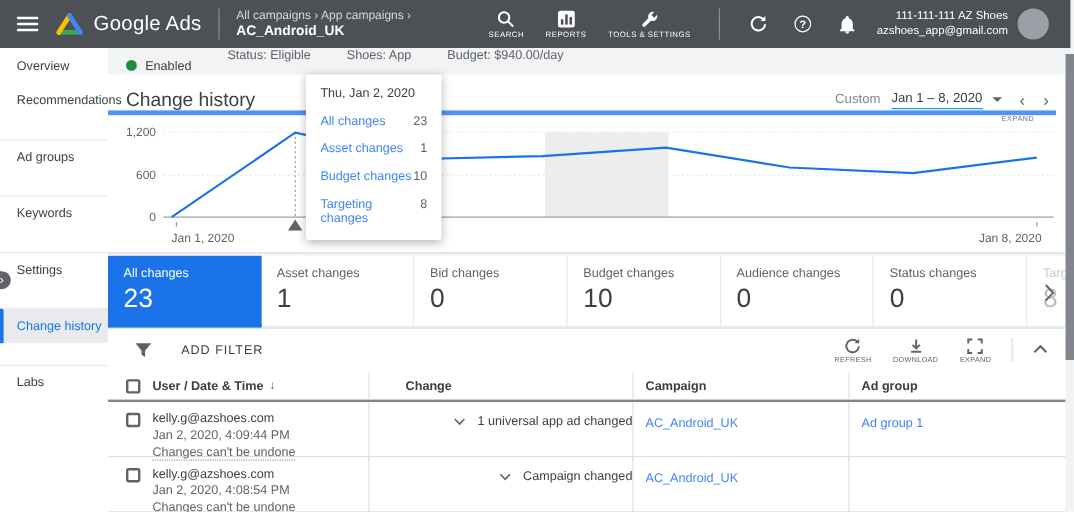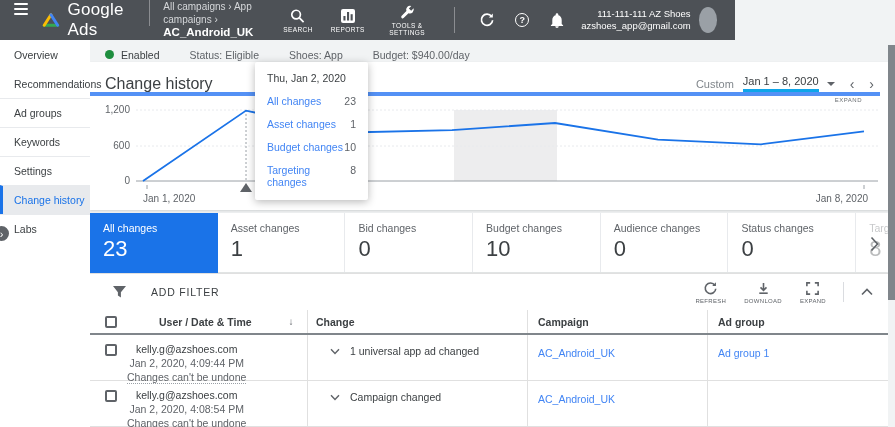--- a/index.html
+++ b/index.html
@@ -1,55 +1,55 @@
 <!DOCTYPE html>
 <html><head>
 <meta charset="utf-8">
 <style>
   * { box-sizing: border-box; margin: 0; padding: 0; }
   html, body { width: 895px; height: 427px; overflow: hidden; }
   body { font-family: "Liberation Sans", sans-serif; background: #f1f3f4; position: relative; color: #3c4043; }
 
   
-  .topbar { position: absolute; left: 0; top: 0; width: 735px; height: 40px; background: #4d5156; display: flex; z-index: 50; }
+  .topbar { position: absolute; left: 0; top: 0; width: 892px; height: 40px; background: #4d5156; display: flex; align-items: center; z-index: 50; }
   .hamburger { width: 18px; margin-left: 14px; cursor: pointer; }
   .hamburger div { height: 2px; background: #fff; margin: 3px 0; border-radius: 1px; }
   .logo { display: flex; align-items: center; margin-left: 14px; }
   .logo-text { color: #fff; font-size: 17px; margin-left: 8px; letter-spacing: .2px; }
   .tb-divider { width: 1px; height: 26px; background: rgba(255,255,255,.35); margin: 0 14px; }
   .crumbs { line-height: 13px; }
   .crumbs .top { font-size: 10px; color: #d5d7da; }
   .crumbs .bottom { font-size: 11.5px; color: #fff; font-weight: bold; }
   .tb-right { margin-left: auto; display: flex; align-items: center; margin-right: 10px; }
   .tb-action { display: flex; flex-direction: column; align-items: center; margin: 0 9px; cursor: pointer; }
   .tb-action .lbl { font-size: 6.5px; color: #fff; letter-spacing: .4px; margin-top: 2px; text-align: center; line-height: 7px; }
   .tb-ico { width: 17px; height: 17px; display: flex; align-items: center; justify-content: center; margin: 0 10px; cursor: pointer; }
   .help-circle { width: 14px; height: 14px; border: 1.5px solid #fff; border-radius: 50%; color: #fff; font-size: 9px; font-weight: bold; display: flex; align-items: center; justify-content: center; }
   .account { text-align: right; font-size: 9.5px; color: #fff; line-height: 12px; margin: 0 8px 0 6px; }
   .avatar { width: 26px; height: 26px; border-radius: 50%; background: #9aa0a6; margin-right: 8px; cursor: pointer; }
 
   
   .sidebar { position: absolute; left: 0; top: 40px; width: 90px; height: 387px; background: #fff; z-index: 20; }
   .side-item { height: 29px; display: flex; align-items: center; padding-left: 14px; font-size: 10.5px; color: #3c4043; cursor: pointer; }
-  .side-item.divided { border-top: 1px solid #e8eaed; }
+  .side-item.divided { border-top: 1px solid #e8eaed; margin-top: 18px; }
   .side-item.active { background: #e8eaed; color: #1a73e8; border-left: 3px solid #1a73e8; padding-left: 11px; }
   .side-expand { position: absolute; left: -8px; top: 184px; width: 19px; height: 19px; background: #5f6368; border: 2px solid #fff; border-radius: 50%; color: #fff; font-size: 11px; display: flex; align-items: center; justify-content: center; cursor: pointer; z-index: 30; }
 
   
-  .statusbar { position: absolute; left: 90px; top: 40px; width: 798px; height: 29px; display: flex; align-items: center; font-size: 10.5px; color: #5f6368; }
+  .statusbar { position: absolute; left: 90px; top: 40px; width: 798px; height: 29px; display: flex; font-size: 10.5px; color: #5f6368; }
   .statusbar .chip { display: flex; align-items: center; margin-left: 15px; color: #3c4043; cursor: pointer; }
   .dot { width: 9px; height: 9px; background: #1e8e3e; border-radius: 50%; margin-right: 7px; }
   .statusbar .meta { margin-left: 30px; }
 
   
   .chart-panel { position: absolute; left: 90px; top: 62px; width: 798px; height: 148px; background: #fff; box-shadow: 0 1px 2px rgba(60,64,67,.18); }
   .panel-title { position: absolute; left: 15px; top: 13px; font-size: 16px; color: #3c4043; }
   .daterange { position: absolute; right: 14px; top: 13px; display: flex; align-items: center; font-size: 11px; cursor: pointer; }
   .daterange .mode { color: #80868b; margin-right: 9px; }
-  .daterange .range { color: #3c4043; border-bottom: 3px solid #0ea5e9; padding-bottom: 2px; }
+  .daterange .range { color: #3c4043; border-bottom: 1px solid #0ea5e9; padding-bottom: 2px; }
   .caret-down { width: 0; height: 0; border-left: 4px solid transparent; border-right: 4px solid transparent; border-top: 4px solid #5f6368; margin-left: 8px; }
   .daterange .nav { color: #5f6368; font-size: 14px; margin-left: 15px; cursor: pointer; }
   .collapse-bar { position: absolute; left: 0; top: 30px; width: 790px; height: 4px; background: #5491f5; cursor: pointer; }
   .expand-tag { position: absolute; right: 26px; top: 35px; font-size: 6px; letter-spacing: .5px; color: #6b6f73; cursor: pointer; }
   .chart-svg { position: absolute; left: 0; top: 38px; }
   svg text { font-family: "Liberation Sans", sans-serif; }
 
   
   .chart-tooltip { position: absolute; left: 255px; top: 62px; width: 113px; background: #fff; box-shadow: 0 2px 8px rgba(0,0,0,.28); border-radius: 2px; padding: 10px 12px 12px; z-index: 40; }
   .chart-tooltip .tt-date { font-size: 10.5px; color: #3c4043; margin-bottom: 4px; }
@@ -77,34 +77,34 @@
   .tool-right { margin-left: auto; display: flex; align-items: center; margin-right: 14px; }
   .tool-btn { display: flex; flex-direction: column; align-items: center; margin: 0 9px; cursor: pointer; }
   .tool-btn .lbl { font-size: 6px; letter-spacing: .3px; color: #5f6368; margin-top: 2px; }
   .tool-div { width: 1px; height: 20px; background: #dadce0; margin: 0 8px; }
   .collapse-chevron { margin-left: 8px; cursor: pointer; }
 
   
   .table { position: absolute; left: 90px; top: 310px; width: 798px; height: 117px; background: #fff; }
   .t-row { display: grid; grid-template-columns: 217px 220px 180px 1fr; }
   .t-head { height: 25px; border-bottom: 2px solid #80868b; }
-  .t-head .cell { display: flex; align-items: center; font-weight: bold; font-size: 10.5px; color: #3c4043; gap: 32px; }
+  .t-head .cell { display: flex; align-items: center; font-weight: bold; font-size: 10.5px; color: #3c4043; }
   .cell { border-left: 1px solid #e0e0e0; padding-left: 10px; }
   .cell.first { border-left: none; padding-left: 15px; }
   .t-body-row { height: 46px; border-bottom: 1px solid #e0e0e0; }
   .checkbox { width: 12px; height: 12px; border: 2px solid #5f6368; border-radius: 2px; background: #fff; flex: none; cursor: pointer; }
   .head-label { margin-left: 10px; cursor: pointer; }
   .sort-arrow { font-size: 10px; color: #5f6368; margin-left: 5px; }
   .user-cell { display: flex; padding-top: 7px; }
-  .user-lines { margin-left: 10px; font-size: 10.5px; line-height: 14px; text-align: center; }
+  .user-lines { margin-left: 10px; font-size: 10.5px; line-height: 14px; }
   .user-lines .email { color: #3c4043; }
   .user-lines .dt { color: #5f6368; }
   .user-lines .note { color: #5f6368; border-bottom: 1px dotted #9aa0a6; display: inline-block; line-height: 12px; }
   .user-cell .checkbox { margin-top: 2px; }
-  .change-cell { padding-top: 10px; display: flex; align-items: flex-start; }
+  .change-cell { padding-top: 10px; display: flex; align-items: flex-start; justify-content: flex-end; }
   .change-cell svg { margin: 3px 0 0 12px; cursor: pointer; flex: none; }
   .change-text { margin-left: 10px; font-size: 10.5px; color: #3c4043; }
   .link-cell { padding-top: 12px; font-size: 10.5px; }
   .link { color: #4285f4; cursor: pointer; }
 
   
   .v-scrollbar { position: absolute; right: 0; top: 40px; width: 7px; height: 387px; background: #f1f3f4; z-index: 60; }
   .v-thumb { position: absolute; top: 5px; left: 0; width: 7px; height: 255px; background: #80868b; cursor: pointer; }
 </style>
 </head>
@@ -330,21 +330,21 @@
   </div>
 </div>
 
 <div class="table">
   <div class="t-row t-head">
     <div class="cell first">
       <span class="checkbox"></span>
       <span class="head-label">User / Date &amp; Time</span>
       <span class="sort-arrow">↓</span>
     </div>
-    <div class="cell" style="padding-left:8px">Change</div>
+    <div class="cell" style="padding-left:30px">Change</div>
     <div class="cell">Campaign</div>
     <div class="cell">Ad group</div>
   </div>
 
   <div class="t-row t-body-row">
     <div class="cell first user-cell">
       <span class="checkbox"></span>
       <div class="user-lines">
         <div class="email">kelly.g@azshoes.com</div>
         <div class="dt">Jan 2, 2020, 4:09:44 PM</div>

